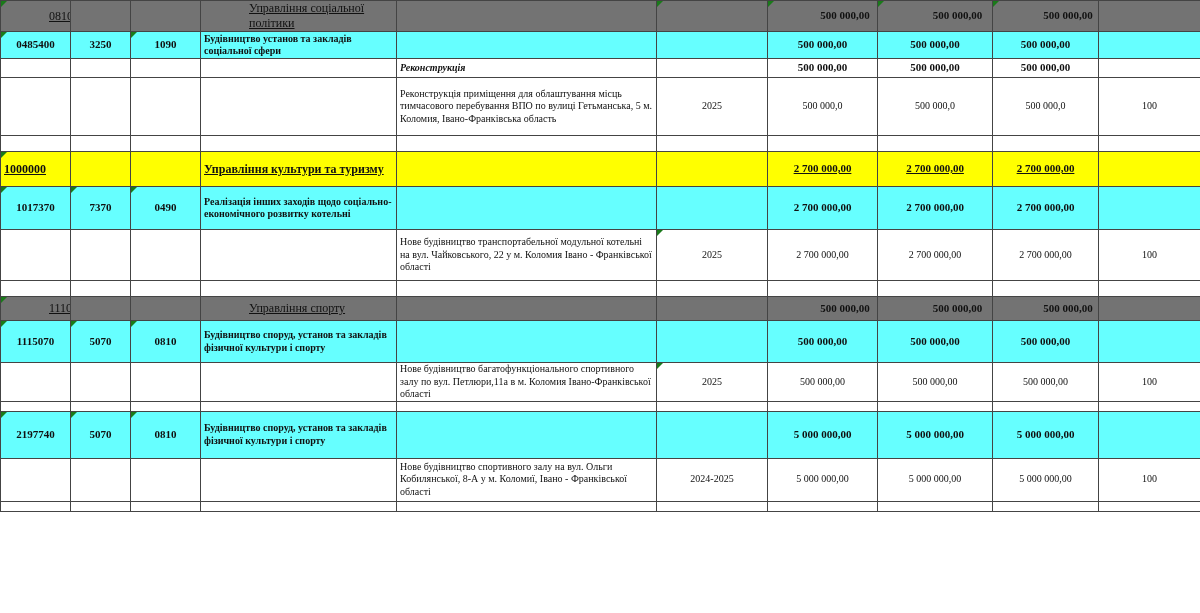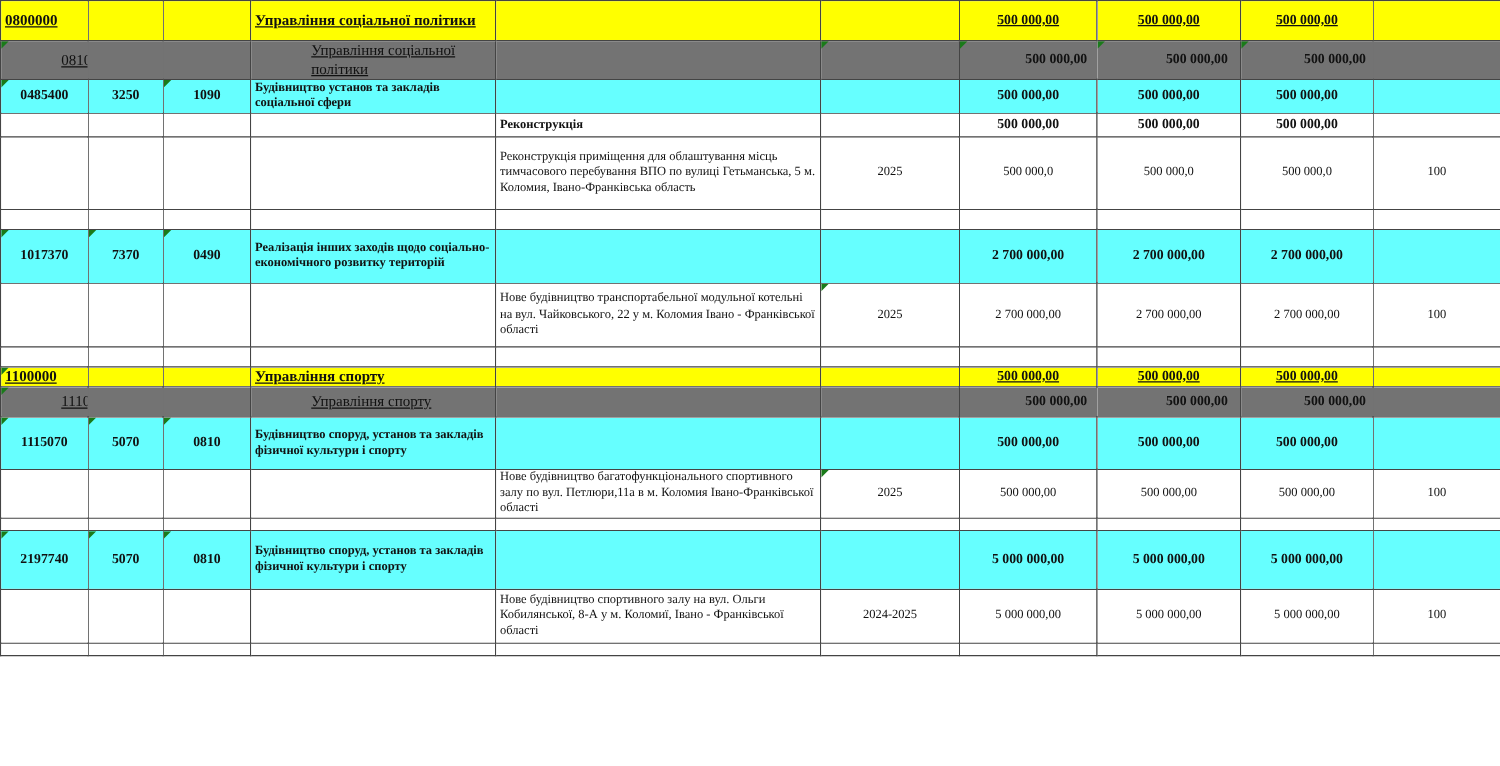--- a/index.html
+++ b/index.html
@@ -10,21 +10,21 @@
   col.c0{width:70px} col.c1{width:60px} col.c2{width:70px} col.c3{width:196px}
   col.c4{width:260px} col.c5{width:111px} col.c6{width:110px} col.c7{width:115px}
   col.c8{width:106px} col.c9{width:102px}
   tr.yellow td { background:#ffff00; }
   tr.lyellow td { background:#737373;padding-left:48px; }
   tr.cyan td { background:#66ffff; }
   tr.white td { background:#ffffff; }
   .center { text-align:center; }
   .bold { font-weight:bold; }
   .u { text-decoration:underline; }
-  .ital { }
+  .ital { font-style:italic; }
   .f12 { font-size:12px; }
   .f11 { font-size:11px; }
   .f10 { font-size:10px; }
   .tri::before { content:""; position:absolute; left:0; top:0; width:0; height:0;
                  border-top:6px solid #1a7a1a; border-right:6px solid transparent; }
   .code-main { padding-left:10px; }
 </style>
 </head>
 <body>
 
@@ -36,32 +36,20 @@
       <col class="c3">
       <col class="c4">
     <col class="c5">
       <col class="c6">
       <col class="c7">
       <col class="c8">
       <col class="c9">
   </colgroup>
 
   <tbody>
-      <tr class="yellow" style="height:32px">
-    <td class="bold u f12 code-main">0800000</td>
-    <td></td>
-    <td></td>
-    <td class="bold u f12">Управління соціальної політики</td>
-    <td></td>
-    <td></td>
-    <td class="center bold u f11">500 000,00</td>
-    <td class="center bold u f11">500 000,00</td>
-    <td class="center bold u f11">500 000,00</td>
-    <td></td>
-  </tr>
   <tr class="lyellow" style="height:18px">
     <td class="center u f12 tri">0810000</td>
     <td></td>
     <td></td>
     <td class="u f12">Управління соціальної політики</td>
     <td></td>
     <td class="tri"></td>
     <td class="center bold f11 tri">500 000,00</td>
     <td class="center bold f11 tri">500 000,00</td>
     <td class="center bold f11 tri">500 000,00</td>
@@ -109,25 +97,37 @@
         <td></td>
         <td></td>
         <td></td>
         <td></td>
         <td></td>
         <td></td>
         <td></td>
         <td></td>
   </tr>
 
+  <tr class="yellow" style="height:35px">
+    <td class="bold u f12 code-main tri">1000000</td>
+    <td></td>
+    <td></td>
+    <td class="bold u f12">Управління культури та туризму</td>
+    <td></td>
+    <td></td>
+    <td class="center bold u f11">2 700 000,00</td>
+    <td class="center bold u f11">2 700 000,00</td>
+    <td class="center bold u f11">2 700 000,00</td>
+    <td></td>
+  </tr>
   <tr class="cyan" style="height:43px">
     <td class="center bold f11 tri">1017370</td>
     <td class="center bold f11 tri">7370</td>
     <td class="center bold f11 tri">0490</td>
-    <td class="bold f10">Реалізація інших заходів щодо соціально-економічного розвитку територій</td>
+    <td class="bold f10">Реалізація інших заходів щодо соціально-економічного розвитку котельні</td>
     <td></td>
     <td></td>
     <td class="center bold f11">2 700 000,00</td>
     <td class="center bold f11">2 700 000,00</td>
     <td class="center bold f11">2 700 000,00</td>
     <td></td>
   </tr>
   <tr class="white" style="height:51px">
     <td></td>
     <td></td>
@@ -146,32 +146,20 @@
         <td></td>
         <td></td>
         <td></td>
         <td></td>
         <td></td>
         <td></td>
         <td></td>
         <td></td>
   </tr>
 
-  <tr class="yellow" style="height:16px">
-    <td class="bold u f12 code-main tri">1100000</td>
-    <td></td>
-    <td></td>
-    <td class="bold u f12">Управління спорту</td>
-    <td></td>
-    <td></td>
-    <td class="center bold u f11">500 000,00</td>
-    <td class="center bold u f11">500 000,00</td>
-    <td class="center bold u f11">500 000,00</td>
-    <td></td>
-  </tr>
   <tr class="lyellow" style="height:24px">
     <td class="center u f12 tri">1110000</td>
     <td></td>
     <td></td>
     <td class="u f12">Управління спорту</td>
     <td></td>
     <td></td>
     <td class="center bold f11">500 000,00</td>
     <td class="center bold f11">500 000,00</td>
     <td class="center bold f11">500 000,00</td>

